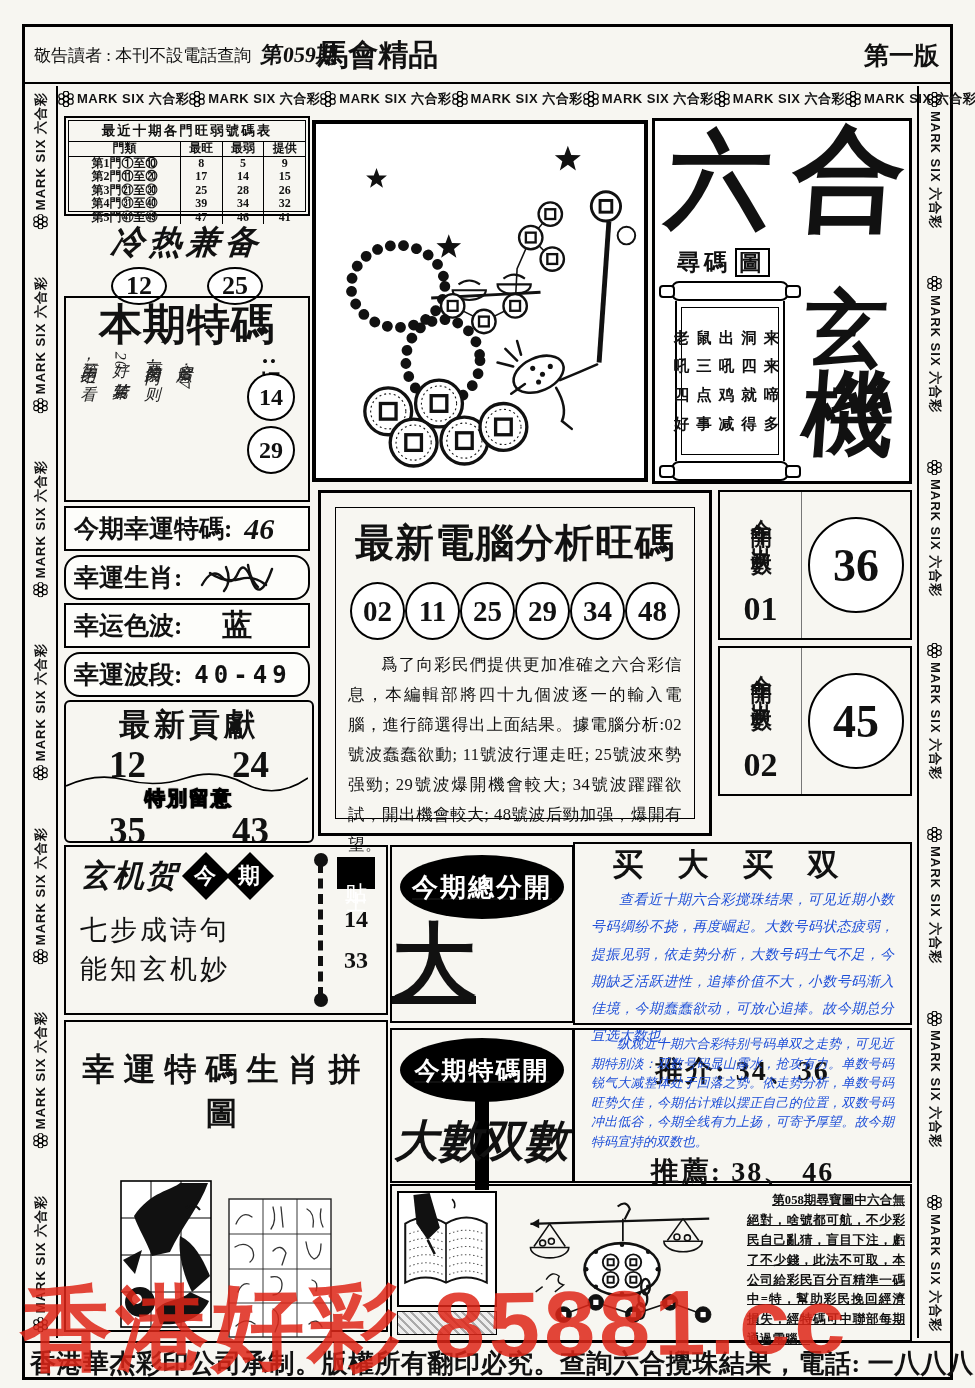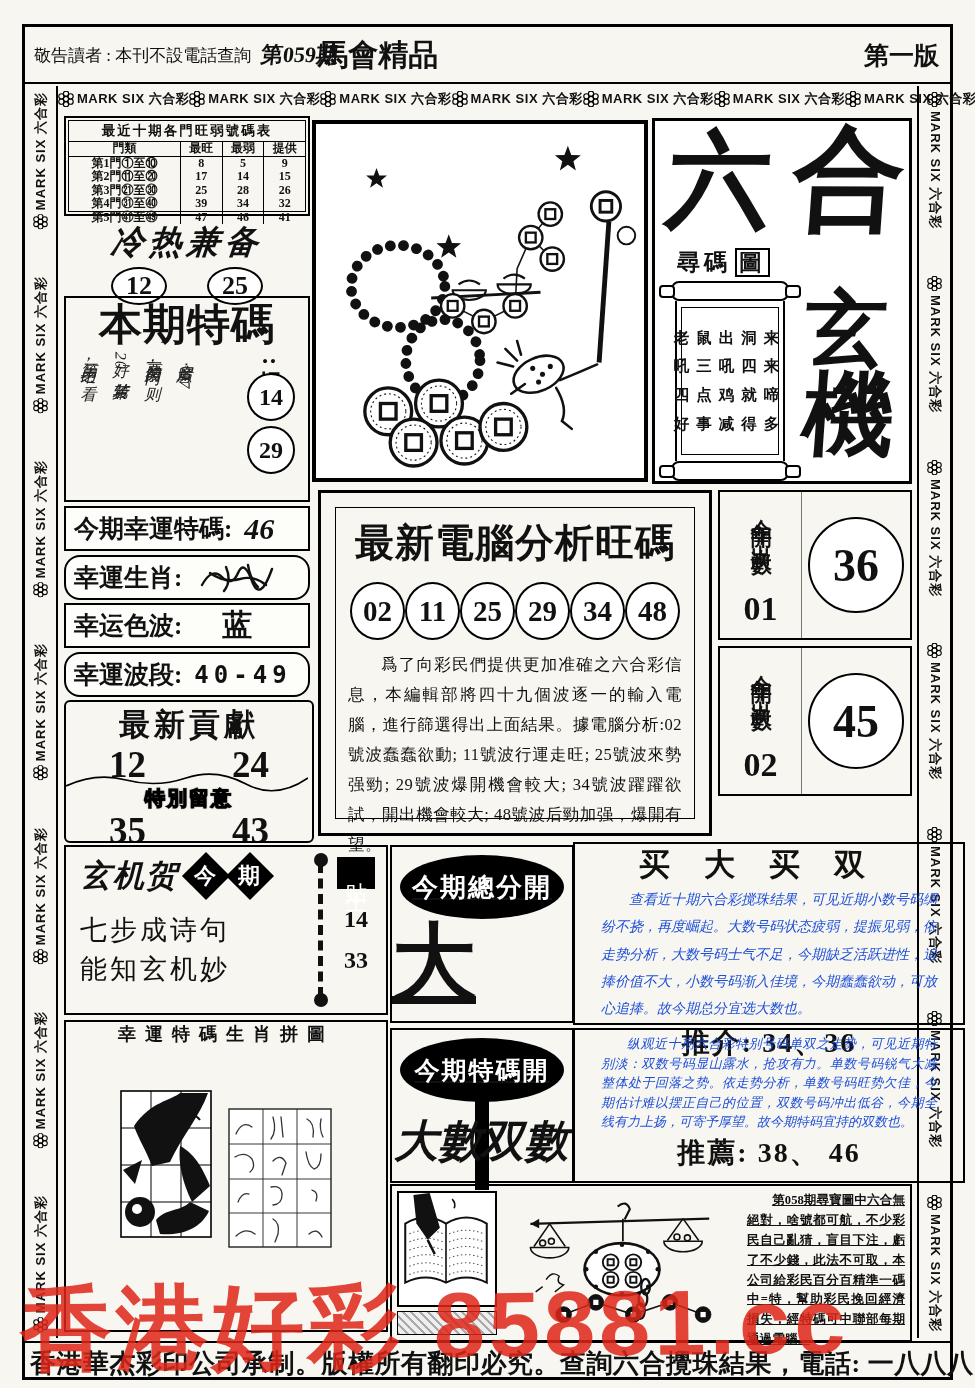--- a/index.html
+++ b/index.html
@@ -78,21 +78,21 @@
   .my-poem{font-size:27px;letter-spacing:3px;margin-top:14px;line-height:1.45;}
   .dashline{position:absolute;left:252px;top:16px;bottom:16px;width:0;border-left:5px dashed #111;}
   .dashline::before,.dashline::after{content:"";position:absolute;left:-9px;width:14px;height:14px;background:#111;border-radius:50%;}
   .dashline::before{top:-10px;} .dashline::after{bottom:-10px;}
   .my-right{position:absolute;right:8px;top:10px;width:44px;text-align:center;}
   .tips-box{writing-mode:vertical-rl;background:#000;color:#fff;font-size:22px;letter-spacing:8px;padding:8px 4px;margin:0 auto;}
   .tips-nums{font-size:24px;font-weight:700;line-height:1.7;margin-top:10px;}
 
   
   .puzzle{left:64px;top:1020px;width:324px;height:312px;border:2px solid #000;text-align:center;}
-  .pz-title{font-size:18px;font-weight:900;letter-spacing:9px;}
+  .pz-title{font-size:32px;font-weight:900;letter-spacing:9px;margin-top:26px;}
   .pz-grids{display:flex;justify-content:center;align-items:flex-start;gap:16px;margin-top:44px;}
 
   
   .illus{left:312px;top:120px;width:336px;height:362px;border:4px solid #000;background:#fff;}
 
   
   .masthead{left:652px;top:118px;width:260px;height:366px;border:3px solid #000;background:#fff;}
   .mh-char{position:absolute;font-weight:900;line-height:1;transform:skewX(-4deg);}
   .mh-c1{left:12px;top:8px;font-size:104px;}
   .mh-c2{right:4px;top:2px;font-size:112px;}
@@ -125,21 +125,21 @@
   .y-right .num-circle{width:92px;height:92px;font-size:46px;font-weight:700;}
 
   
   .badgebox{left:390px;width:184px;border:2.5px solid #000;text-align:left;text-decoration:underline;}
   .badge{background:#000;color:#fff;border-radius:50%;width:164px;height:64px;display:flex;align-items:center;justify-content:center;font-size:26px;letter-spacing:2px;margin:8px auto 0;font-weight:700;}
   .big-da{font-size:84px;font-weight:700;line-height:1.05;}
   .duo-row{position:relative;height:84px;margin-top:4px;}
   .duo-row .stem{position:absolute;left:50%;top:-12px;bottom:0;width:14px;margin-left:-7px;background:#000;}
   .duo-row .dl{position:absolute;left:2px;top:6px;font-size:44px;font-weight:900;font-style:italic;}
   .duo-row .dr{position:absolute;right:4px;top:6px;font-size:44px;font-weight:900;font-style:italic;}
-  .textbox{left:573px;width:392px;border:2.5px solid #000;padding:4px 26px;box-sizing:border-box;}
+  .textbox{left:573px;width:339px;border:2.5px solid #000;padding:4px 16px;box-sizing:border-box;}
   .tb-head{font-size:31px;font-weight:900;letter-spacing:34px;text-align:center;white-space:nowrap;margin-top:-4px;}
   .tb-body{font-size:14px;font-style:italic;line-height:1.95;text-align:justify;text-indent:2em;color:#1d4ed8;}
   .tb-body.tight{line-height:1.5;font-size:13px;}
   .tb-rec{font-size:28px;font-weight:900;text-align:center;margin-top:2px;letter-spacing:2px;}
 
   
   .treasure{left:390px;top:1184px;width:522px;height:158px;border:2.5px solid #000;display:flex;padding:5px;box-sizing:border-box;gap:16px;text-decoration:underline;}
   .tr-bookcol{width:100px;display:flex;flex-direction:column;gap:4px;}
   .tr-book{border:2px solid #000;background:#fff;height:112px;}
   .tr-hatch{border:1.5px solid #000;height:24px;background:repeating-linear-gradient(45deg,#aaa 0 2px,#eee 2px 6px);}

